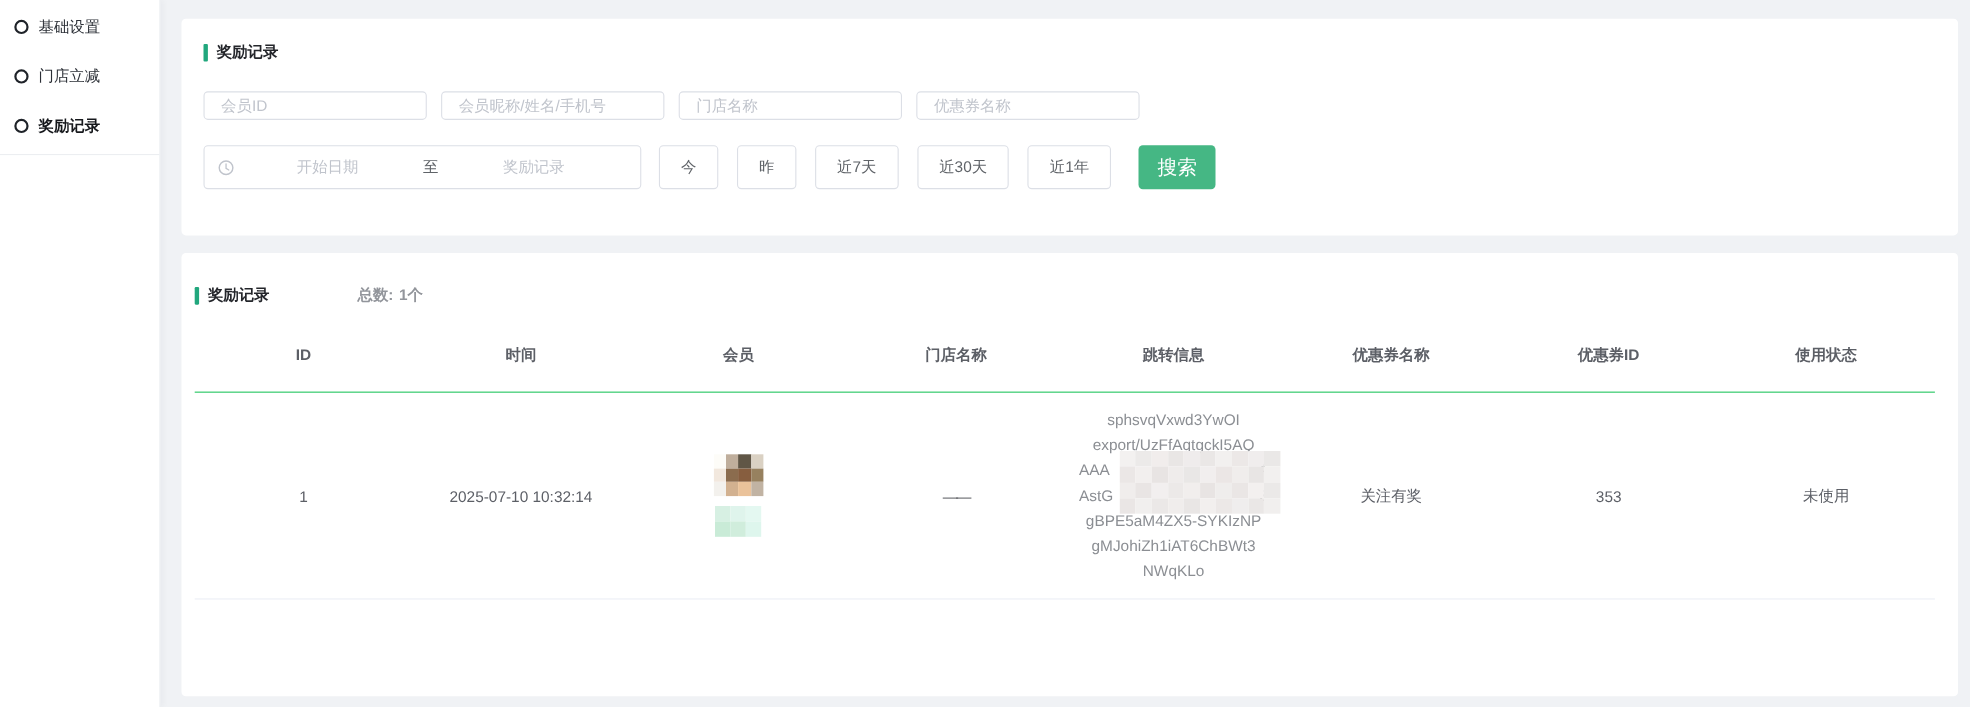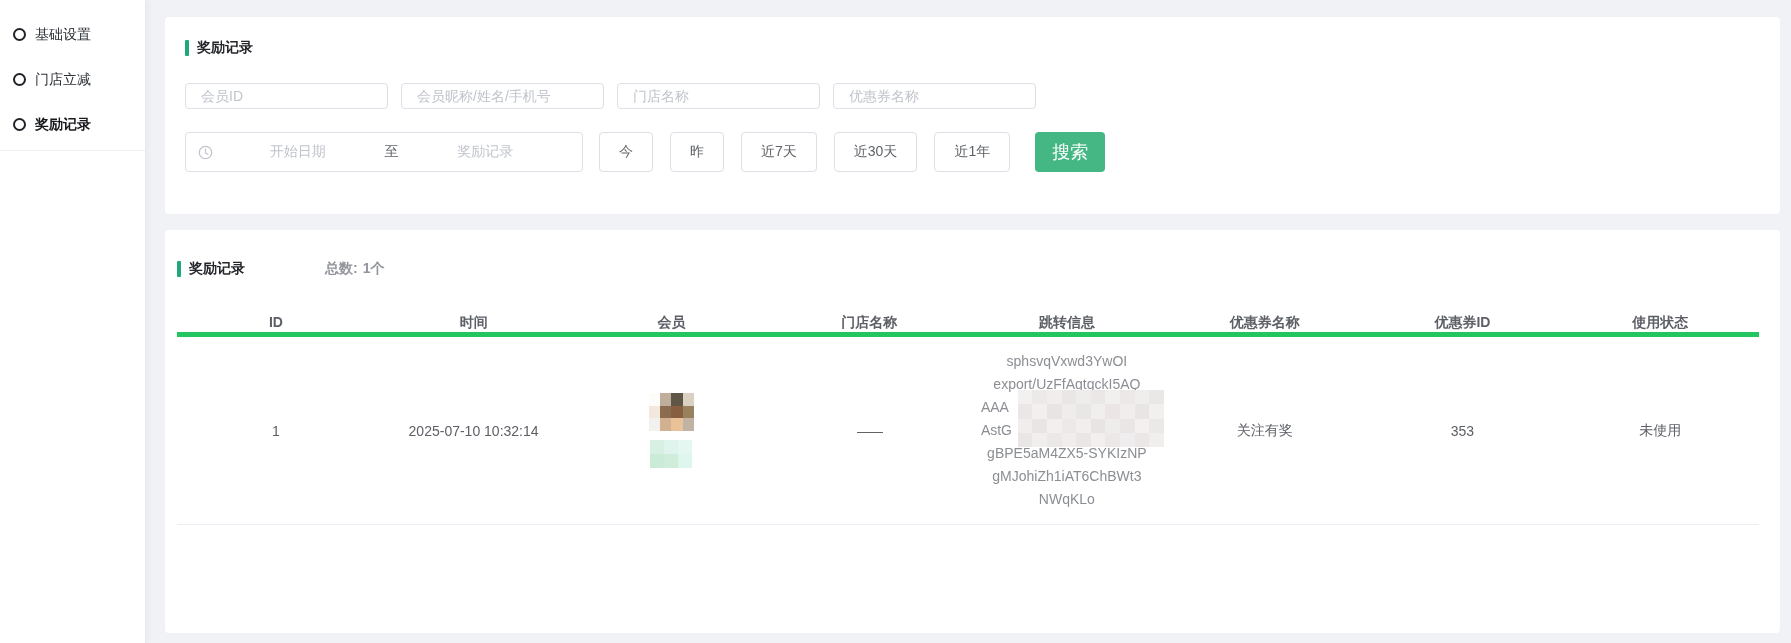--- a/index.html
+++ b/index.html
@@ -10,21 +10,21 @@
     color:#303133;
     overflow:hidden;
   }
   .page { display:flex; width:1791px; height:643px; }
 
   
   .sidebar {
     width:146px; height:643px; background:#fff; flex:0 0 146px;
     border-right:1px solid #e6e9ed;
     box-shadow:2px 0 6px rgba(0,21,41,.04);
-    padding-top:12px;
+    padding-top:2px;
   }
   .side-item {
     display:flex; align-items:center; gap:9px;
     height:45px; padding-left:13px; cursor:pointer;
     font-size:14px; color:#2b2f36;
   }
   .side-item .ring {
     width:13px; height:13px; border:2px solid #1f2329; border-radius:50%;
     flex:0 0 13px;
   }
@@ -66,21 +66,21 @@
     background:#fff; border:1px solid #dcdfe6; border-radius:4px;
     font-size:14px; color:#5f6368; cursor:pointer; font-family:inherit;
   }
   .search-btn {
     margin-left:25px; width:70px; height:40px; border:none; border-radius:4px;
     background:#45b784; color:#fff; font-size:18px; cursor:pointer; font-family:inherit;
   }
 
   
   .table { margin-top:36px; }
-  .thead { display:flex; border-bottom:5px solid #22c55e; }
+  .thead { display:flex; padding-bottom:24px; border-bottom:1px solid #22c55e; }
   .th { flex:1; text-align:center; font-size:14px; font-weight:bold; color:#5c5f66; }
   .trow { display:flex; align-items:center; min-height:188px; border-bottom:1px solid #ebeef5; }
   .td { flex:1; text-align:center; font-size:14px; color:#5c5f66; }
 
   
   .member-wrap { display:flex; flex-direction:column; align-items:center; gap:9px; }
   .pix-grid { display:grid; }
   .pix-grid span { display:block; }
 
   

